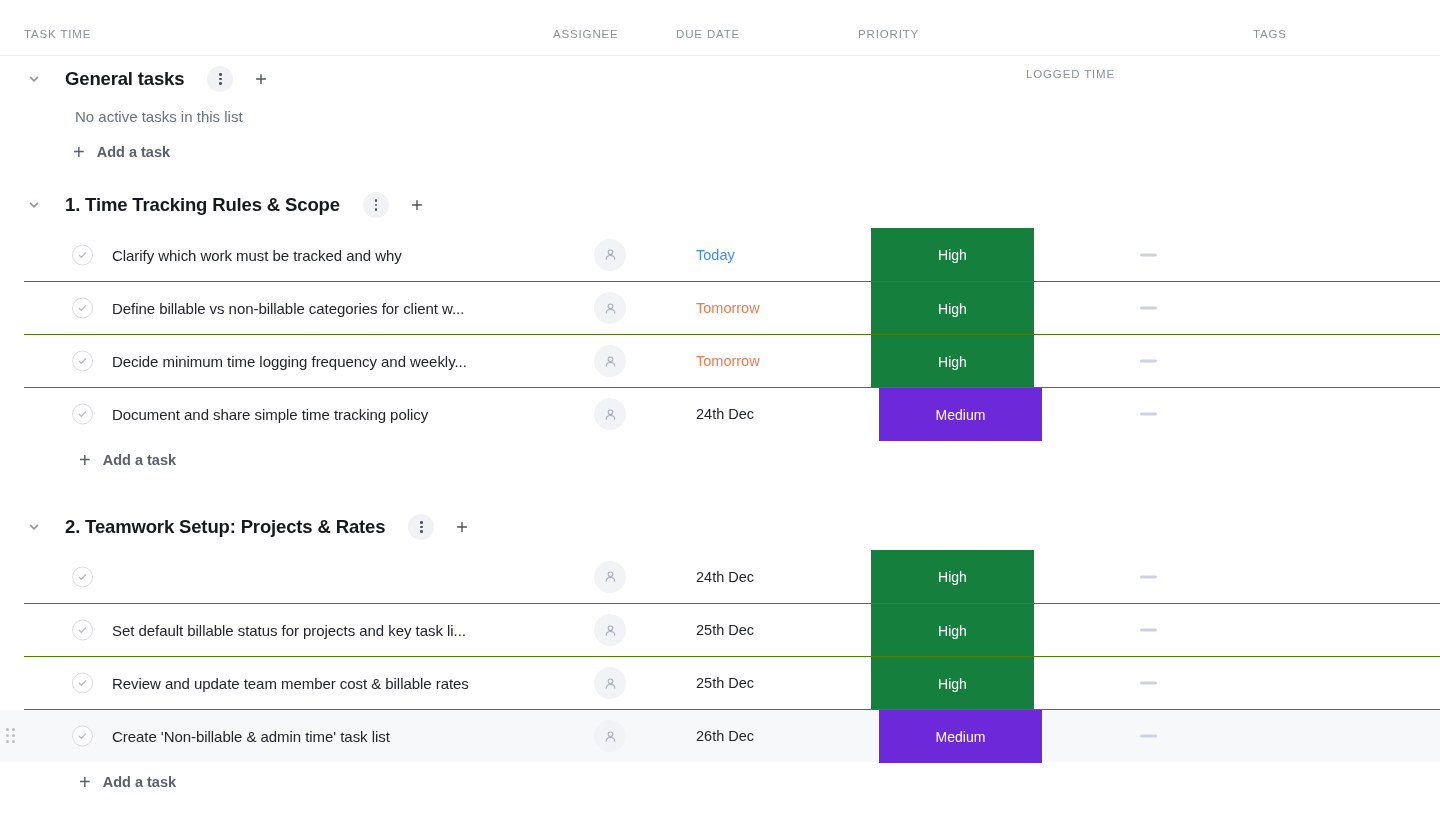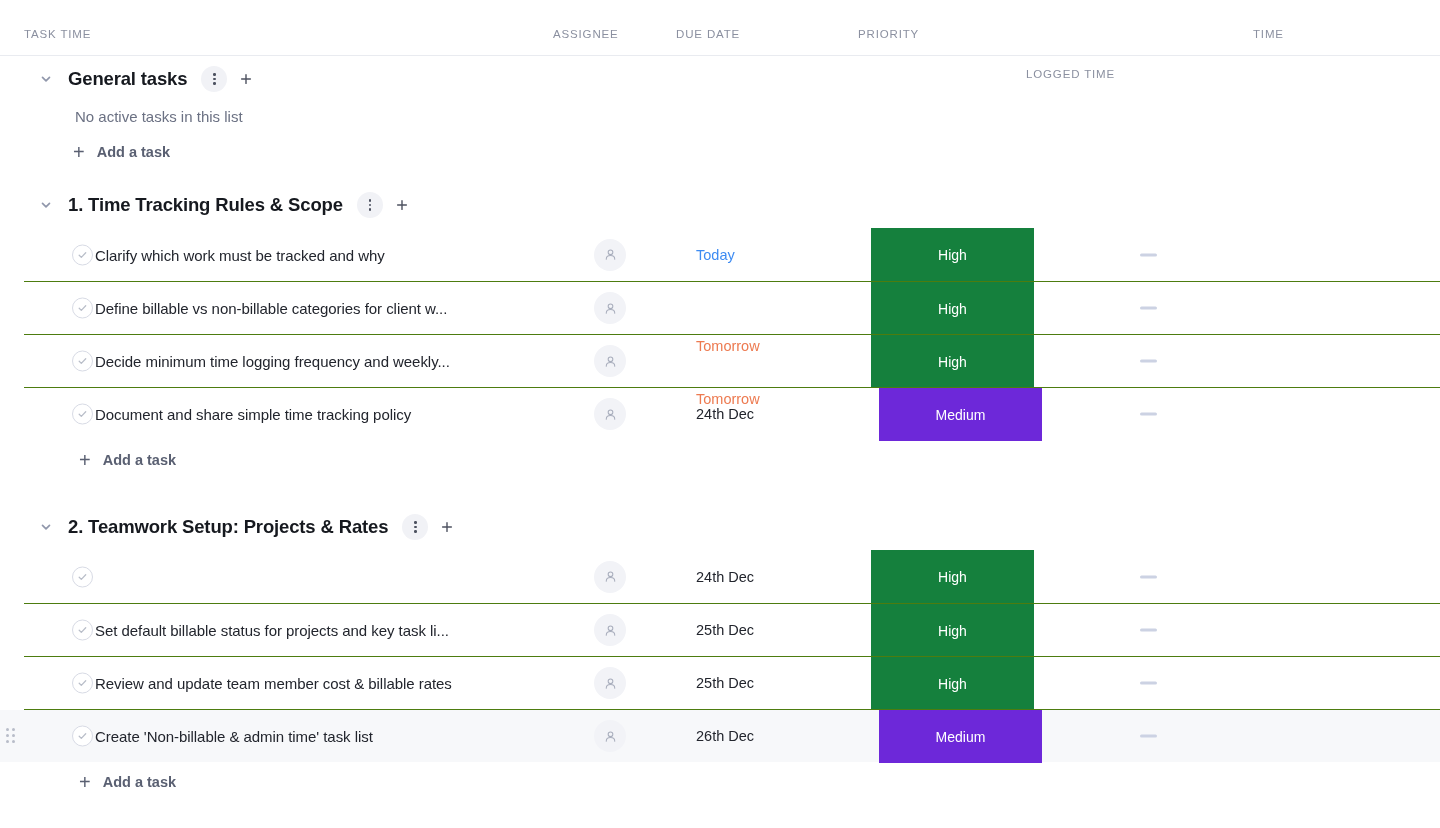--- a/index.html
+++ b/index.html
@@ -36,22 +36,22 @@
   .ch-logged   { left: 1026px; margin-top: 40px; }
   .ch-tags     { left: 1253px; }
 
   
   .section { position: relative; }
 
   .section-head {
     display: flex;
     align-items: center;
     height: 46px;
-    padding-left: 36px;
-    gap: 0;
+    padding-left: 24px;
+    gap: 9px;
   }
   .chev {
     width: 20px; height: 20px;
     display: flex; align-items: center; justify-content: center;
     color: #9097ab;
     flex: none;
     cursor: pointer;
   }
   .chev svg { display: block; }
   .section-title {
@@ -137,21 +137,21 @@
     border-radius: 50%;
     border: 1.3px solid #d8dbe5;
     background: #fff;
     display: flex; align-items: center; justify-content: center;
     cursor: pointer;
   }
   .check svg { display: block; }
 
   .tname {
     position: absolute;
-    left: 71px; top: 50%;
+    left: 88px; top: 50%;
     transform: translateY(-50%);
     font-size: 15px;
     color: #22252d;
     white-space: nowrap;
     letter-spacing: -0.05px;
   }
 
   .avatar {
     position: absolute;
     left: 570px; top: 50%;
@@ -167,21 +167,21 @@
   .due {
     position: absolute;
     left: 672px; top: 50%;
     transform: translateY(-50%);
     font-size: 14.5px;
     color: #22252d;
     white-space: nowrap;
     cursor: pointer;
   }
   .due.today    { color: #3d8bf2; }
-  .due.tomorrow { color: #ed7a50; margin-top: 38px; }
+  .due.tomorrow { color: #ed7a50; }
 
   .prio {
     position: absolute;
     left: 847px;
     top: 0;
     height: 53px;
     width: 163px;
     display: flex; align-items: center; justify-content: center;
     font-size: 14px;
     color: #ffffff;
@@ -207,21 +207,21 @@
 <body>
 
 <div class="app">
 
   <div class="col-header">
     <div class="ch ch-task">TASK TIME</div>
     <div class="ch ch-assignee">ASSIGNEE</div>
     <div class="ch ch-due">DUE DATE</div>
     <div class="ch ch-priority">PRIORITY</div>
     <div class="ch ch-logged">LOGGED TIME</div>
-    <div class="ch ch-tags">TIME</div>
+    <div class="ch ch-tags">TAGS</div>
   </div>
 
   <div id="sections-root">
       <div class="section">
         <div class="section-head">
           <span class="chev">
             <svg width="14" height="14" viewBox="0 0 16 16" fill="none">
               <path d="M4 6.2 L8 10.2 L12 6.2" stroke="currentColor" stroke-width="1.9" stroke-linecap="round" stroke-linejoin="round"></path>
             </svg>
           </span>

